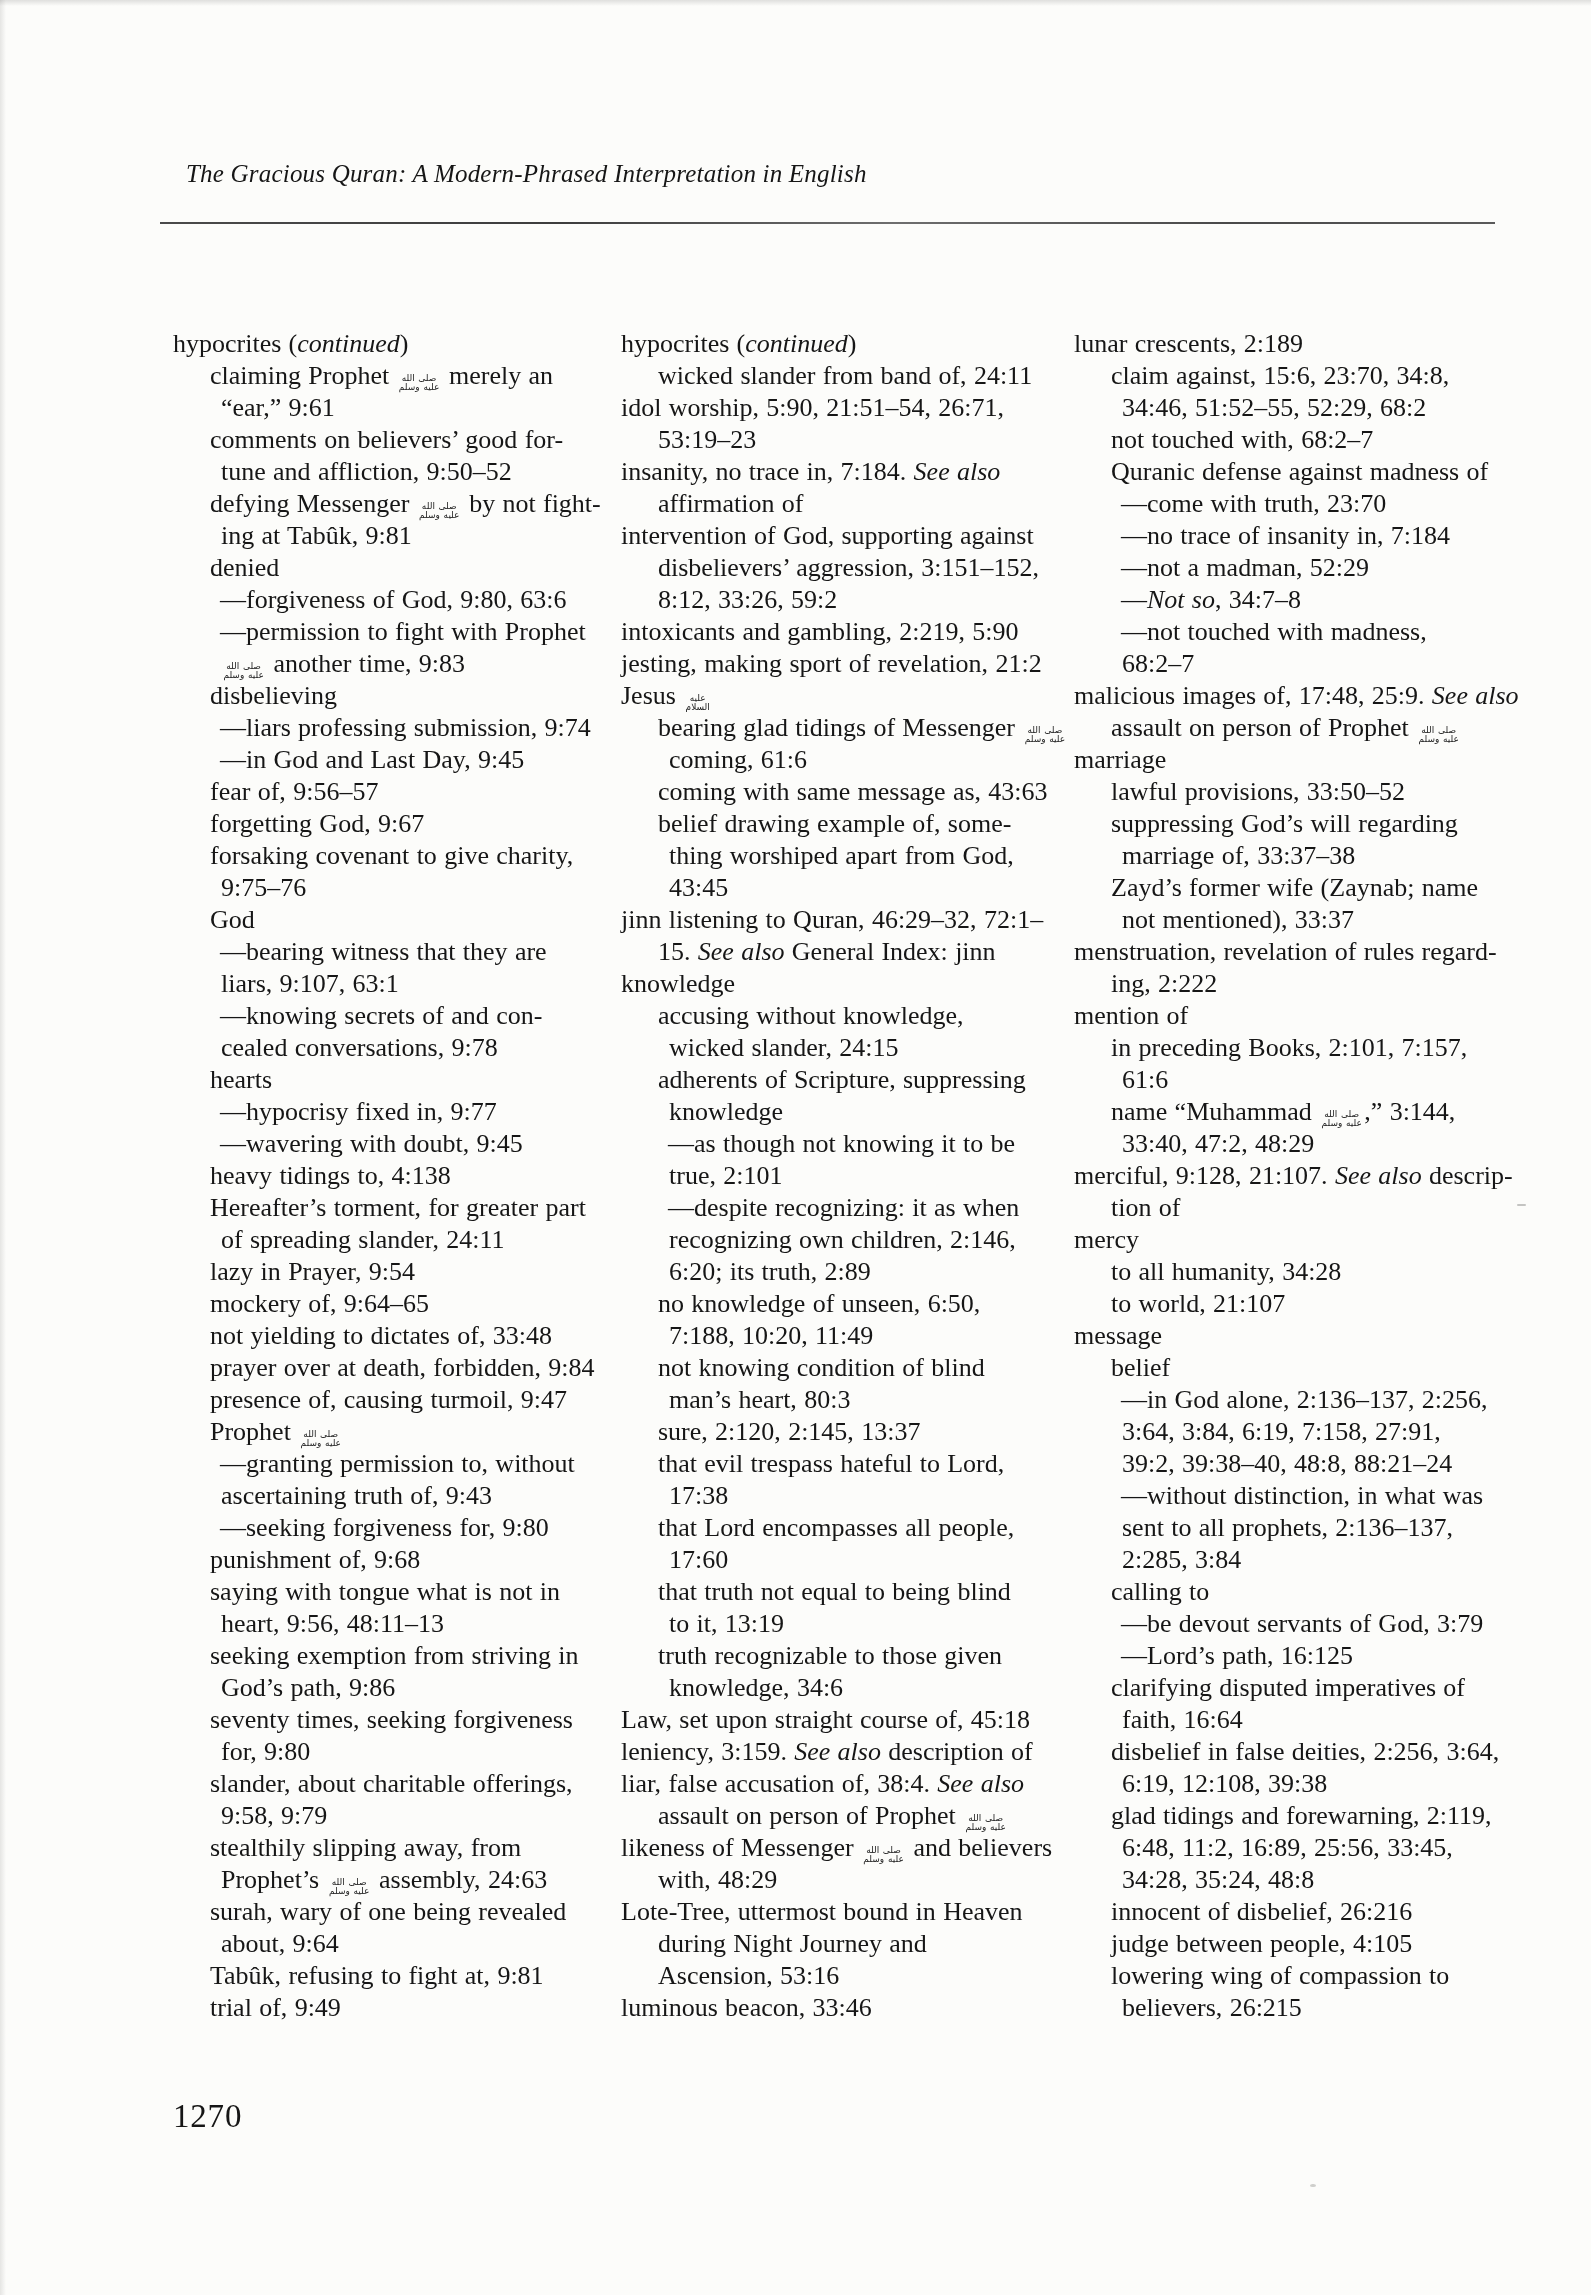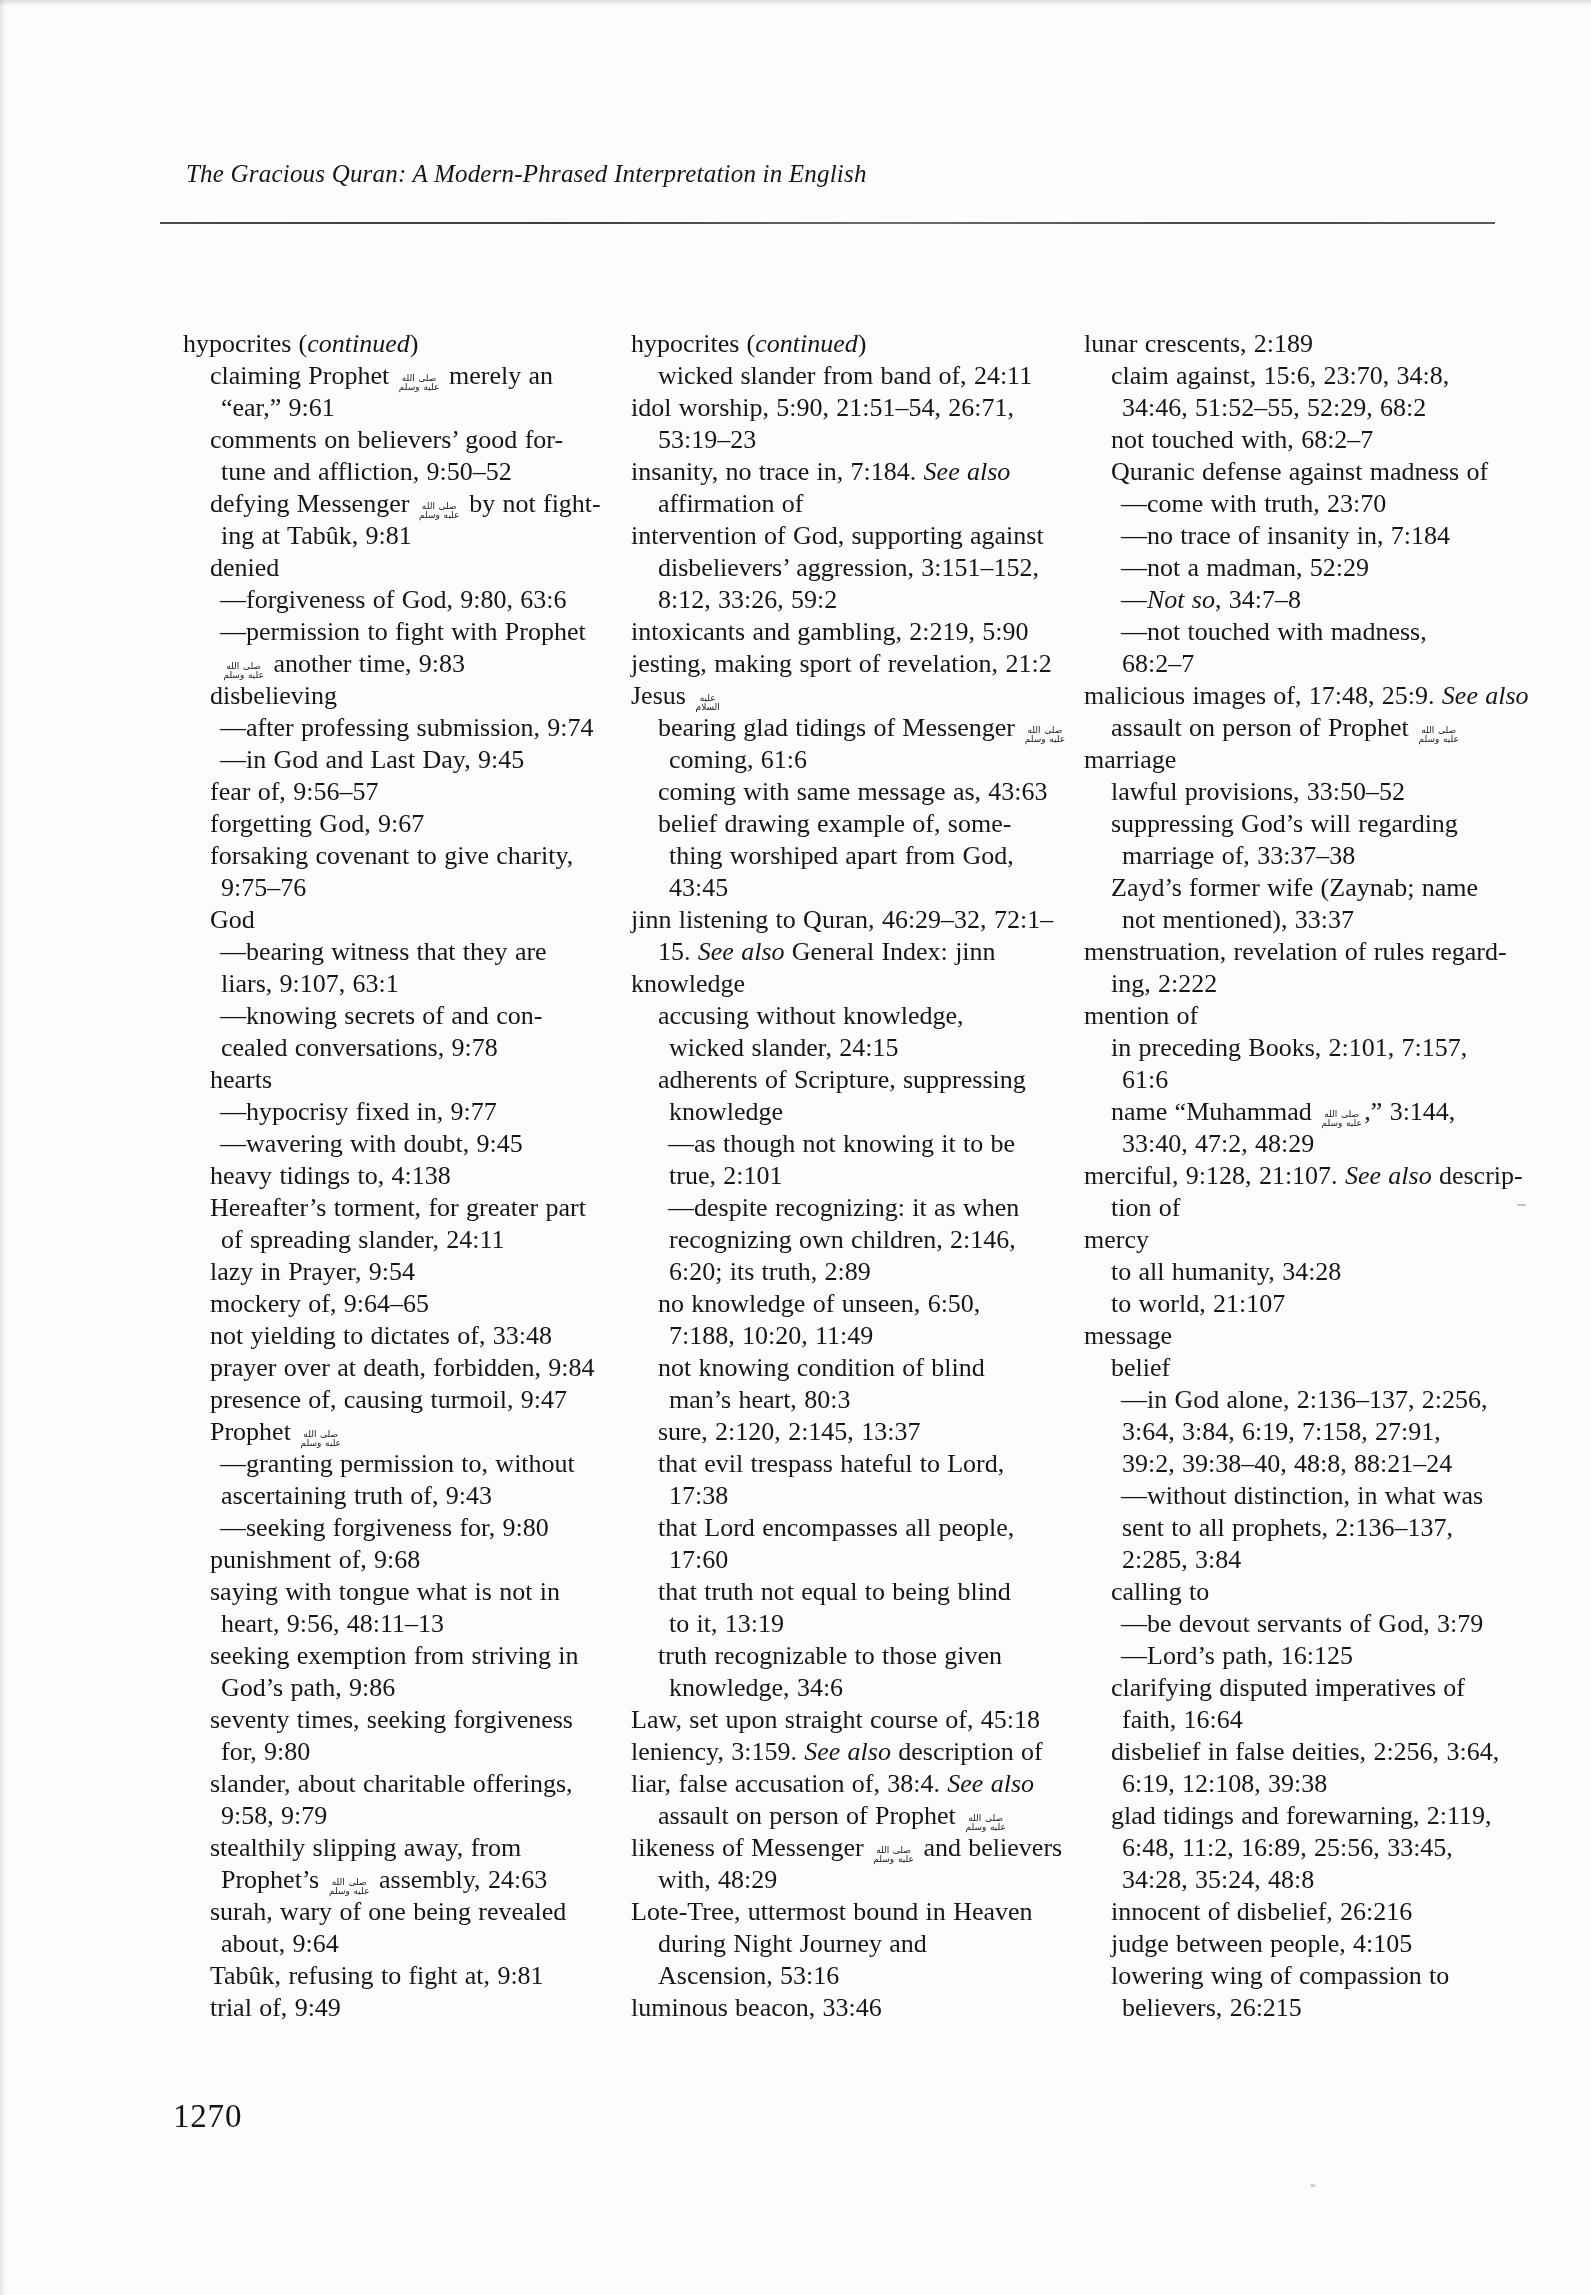--- a/index.html
+++ b/index.html
@@ -37,21 +37,21 @@
     word-spacing: 0.8px;
   }
   .col-1 { left: 171px; width: 451px; }
   .col-2 { left: 619px; width: 456px; }
   .col-3 { left: 1072px; width: 486px; }
   .ln {
     line-height: 32px;
     height: 32px;
     white-space: nowrap;
   }
-  .i0 { margin-left: 12px; }
+  .i0 { margin-left: 2px; }
   .i1 { margin-left: 39px; }
   .i2 { margin-left: 49px; }
   .i3 { margin-left: 50px; }
   em { font-style: italic; }
   .hon {
     display: inline-block;
     font-family: "DejaVu Sans", sans-serif;
     font-size: 9px;
     line-height: 1.0;
     vertical-align: -5.7px;
@@ -90,21 +90,21 @@
     <div class="ln i3">“ear,” 9:61</div>
     <div class="ln i1">comments on believers’ good for-</div>
     <div class="ln i3">tune and affliction, 9:50–52</div>
     <div class="ln i1">defying Messenger <span class="hon"><span>صلى الله</span><span>عليه وسلم</span></span> by not fight-</div>
     <div class="ln i3">ing at Tabûk, 9:81</div>
     <div class="ln i1">denied</div>
     <div class="ln i2">—forgiveness of God, 9:80, 63:6</div>
     <div class="ln i2">—permission to fight with Prophet</div>
     <div class="ln i3"><span class="hon"><span>صلى الله</span><span>عليه وسلم</span></span> another time, 9:83</div>
     <div class="ln i1">disbelieving</div>
-    <div class="ln i2">—after professing submission, 9:74</div>
+    <div class="ln i2">—liars professing submission, 9:74</div>
     <div class="ln i2">—in God and Last Day, 9:45</div>
     <div class="ln i1">fear of, 9:56–57</div>
     <div class="ln i1">forgetting God, 9:67</div>
     <div class="ln i1">forsaking covenant to give charity,</div>
     <div class="ln i3">9:75–76</div>
     <div class="ln i1">God</div>
     <div class="ln i2">—bearing witness that they are</div>
     <div class="ln i3">liars, 9:107, 63:1</div>
     <div class="ln i2">—knowing secrets of and con-</div>
     <div class="ln i3">cealed conversations, 9:78</div>

